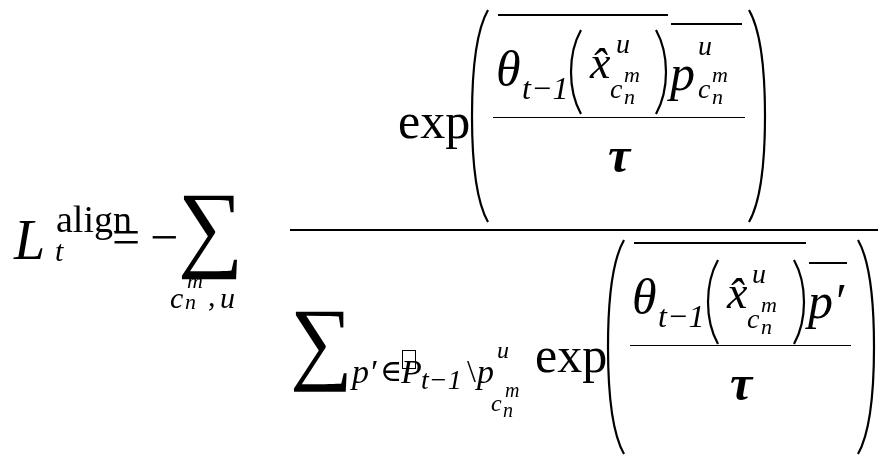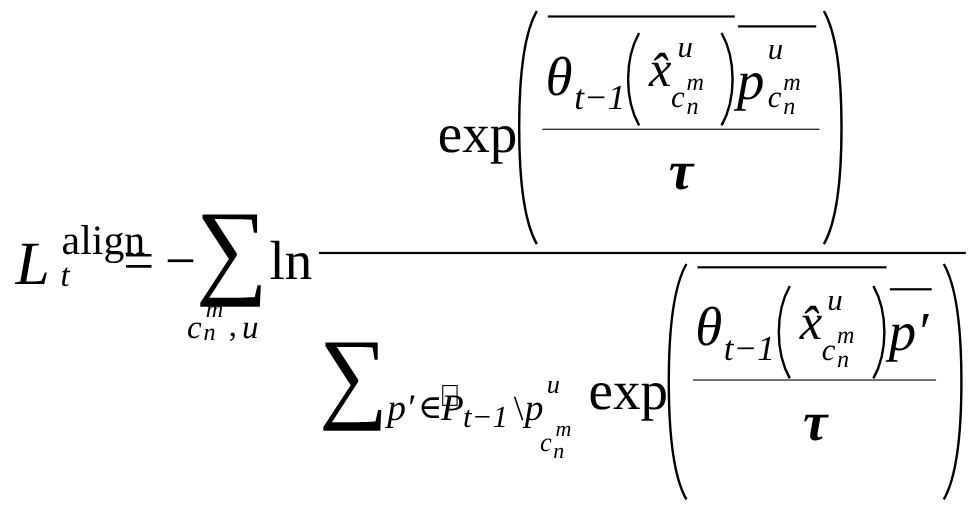--- a/index.html
+++ b/index.html
@@ -31,21 +31,20 @@
 
   <span class="abs sigma" style="left:178px;top:180px;">∑</span>
   <div>
     <span class="abs it" style="left:170px;top:283px;font-size:30px;">c</span>
     <span class="abs it" style="left:187px;top:270px;font-size:22px;">m</span>
     <span class="abs it" style="left:185px;top:291px;font-size:22px;">n</span>
     <span class="abs rm" style="left:208px;top:281px;font-size:30px;">,</span>
     <span class="abs it" style="left:220px;top:283px;font-size:30px;">u</span>
   </div>
 
-  <span class="abs rm big" style="left:245px;top:212px;">ln</span>
 
   <div class="hline" style="left:290px;top:229px;width:588px;"></div>
 
   <div>
     <span class="abs rm big" style="left:398px;top:96px;">exp</span>
 
     <div class="paren" style="left:470px;top:8px;">
       <svg width="20" height="216" viewBox="0 0 20 216">
           <path d="M18 2 Q2 30 2 108 Q2 186 18 214" stroke="#000" stroke-width="2.2" fill="none"></path>
         </svg>

